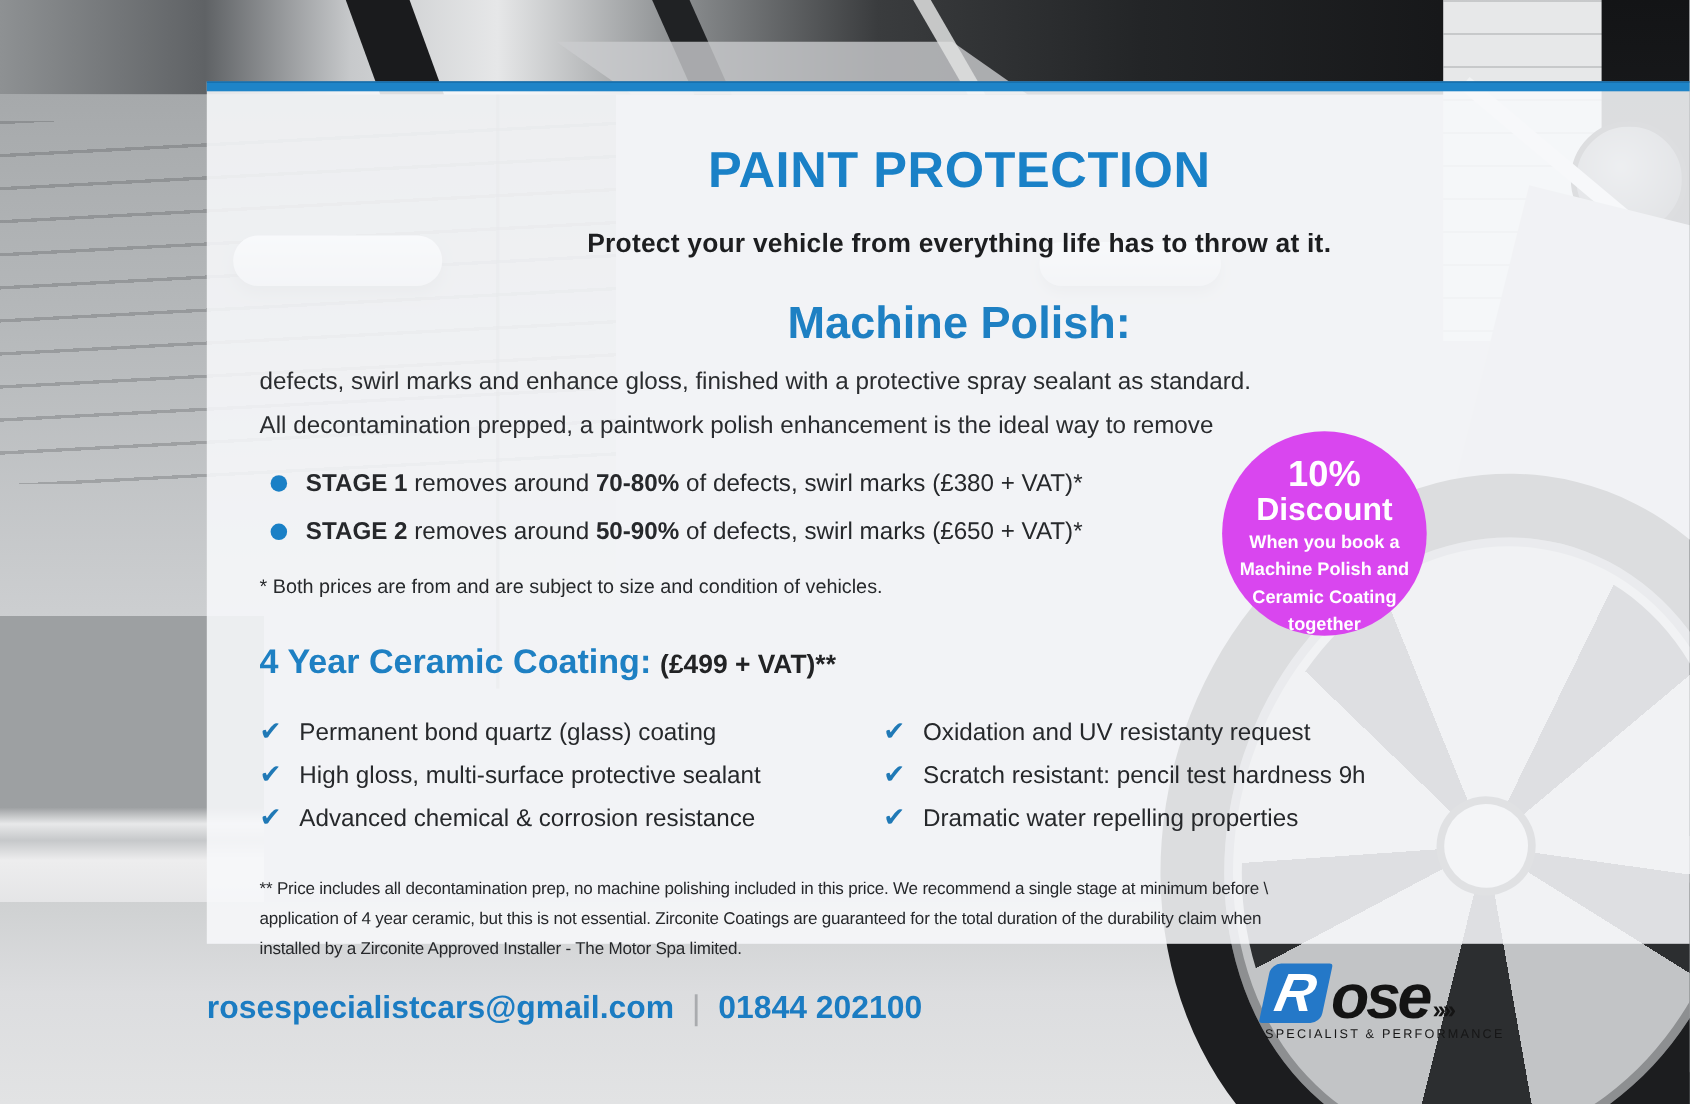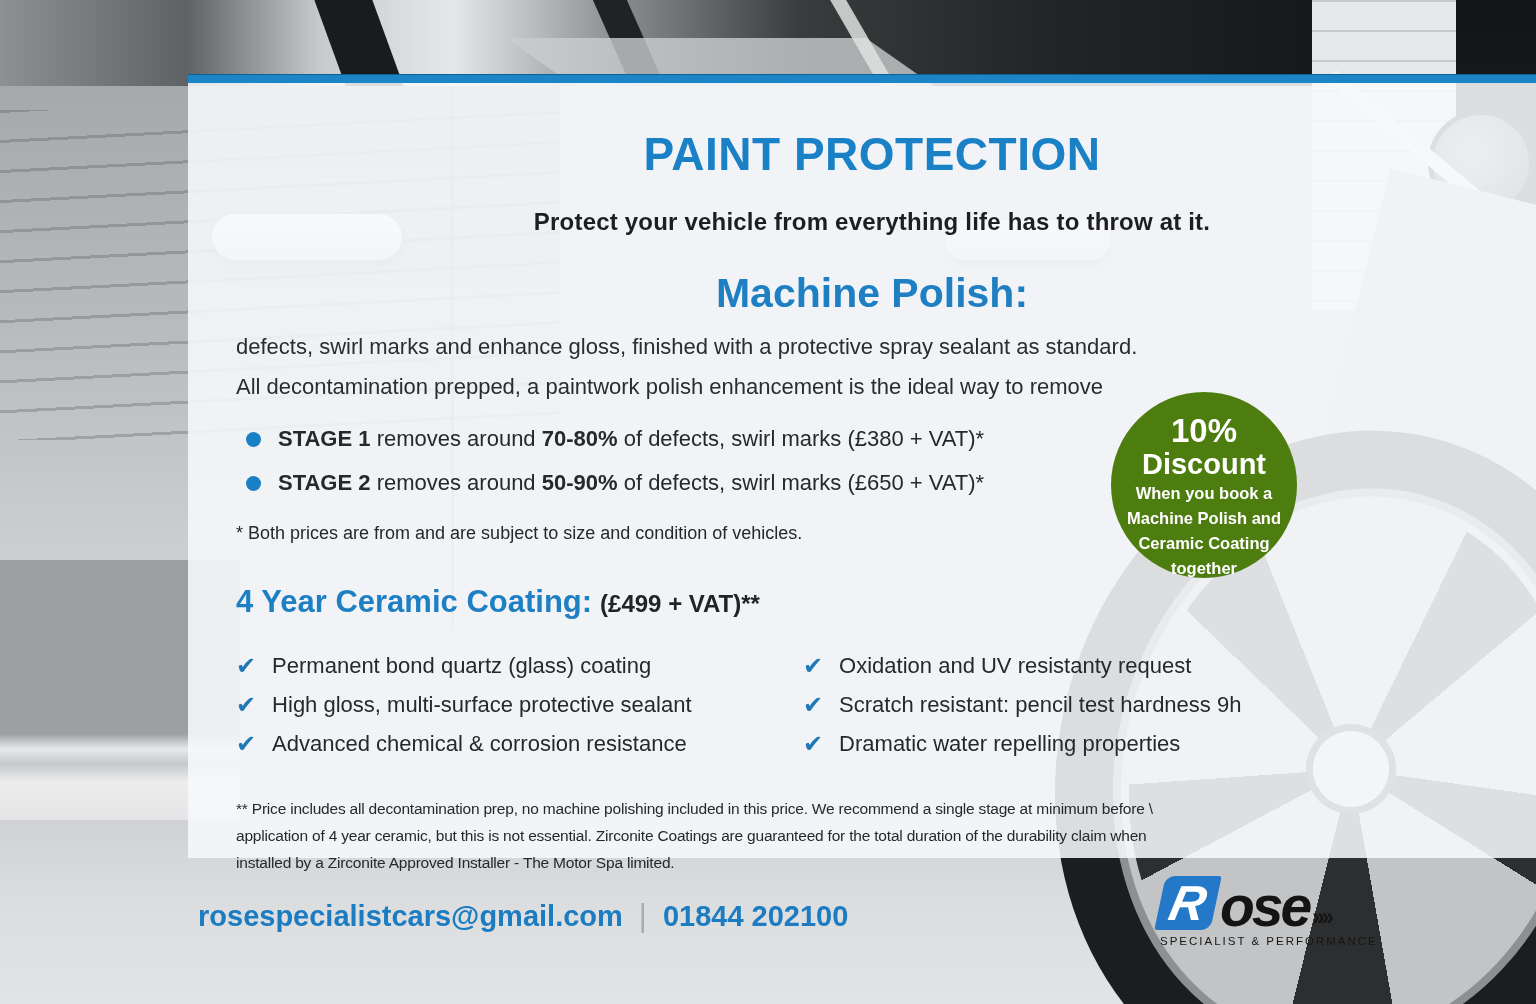--- a/index.html
+++ b/index.html
@@ -62,26 +62,26 @@
   .dot{width:15px;height:15px;border-radius:50%;background:#1a80c6;flex:0 0 auto;margin-left:10px;}
   .note{margin-top:18px;font-size:18px;color:#26282b;}
   .ceramic-h{margin-top:40px;font-size:31px;font-weight:700;color:#1e80c3;}
   .ceramic-price{font-size:24px;color:#222325;font-weight:600;margin-left:8px;}
   .features{display:grid;grid-template-columns:567px 1fr;margin-top:16px;}
   .feat{display:flex;align-items:center;gap:16px;height:39px;font-size:22px;color:#26282b;}
   .check{color:#2079b6;font-size:24px;font-weight:700;line-height:1;flex:0 0 auto;}
   .note2{margin-top:32px;}
   .note2-line{font-size:15.5px;letter-spacing:-.2px;line-height:27px;color:#26282b;}
   .badge{position:absolute;left:923px;top:318px;width:186px;height:186px;border-radius:50%;
-    background:#4d7c0f;color:#fff;text-align:center;box-sizing:border-box;padding-top:21px;}
+    background:#d946ef;color:#fff;text-align:center;box-sizing:border-box;padding-top:21px;}
   .badge-percent{font-size:33px;font-weight:700;line-height:1.1;}
   .badge-word{font-size:29px;font-weight:700;line-height:1.1;}
   .badge-line{font-size:16.5px;font-weight:700;line-height:25px;}
   
-  .footer{position:absolute;left:10px;top:858px;width:1340px;height:146px;z-index:2;}
+  .footer{position:absolute;left:0;top:858px;width:1340px;height:146px;z-index:2;}
   .contact{position:absolute;left:188px;top:40px;display:flex;align-items:center;gap:16px;}
   .email,.phone{font-size:29px;font-weight:700;color:#1b7cc2;}
   .sep{font-size:31px;font-weight:400;color:#a9abae;}
   .logo{position:absolute;left:1150px;top:14px;width:212px;}
   .logo-top{display:flex;align-items:flex-end;height:58px;}
   .logo-r{width:56px;height:54px;background:#2478c8;transform:skewX(-12deg);border-radius:9px 3px 9px 3px;
     display:flex;align-items:center;justify-content:center;color:#fff;font-weight:700;font-style:italic;
     font-size:49px;line-height:1;flex:0 0 auto;}
   .logo-ose{font-size:57px;font-weight:700;font-style:italic;letter-spacing:-3px;color:#141414;
     line-height:.8;margin-left:4px;text-align:right;}

